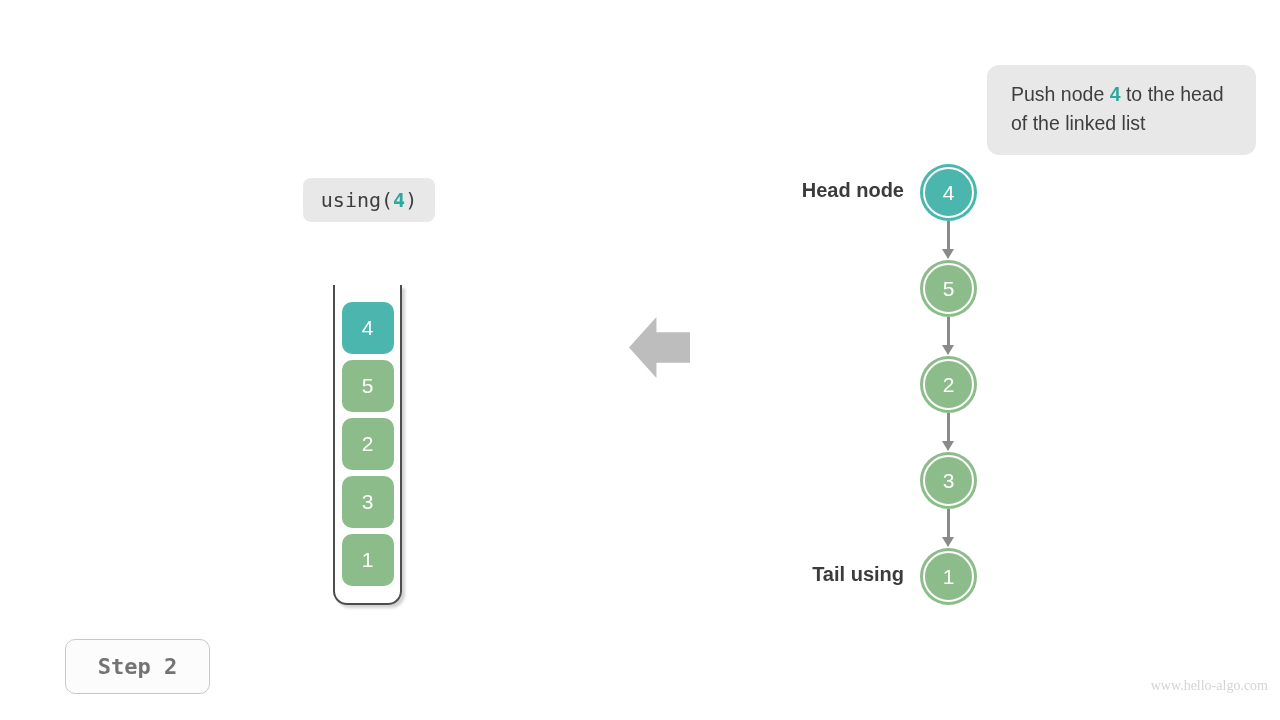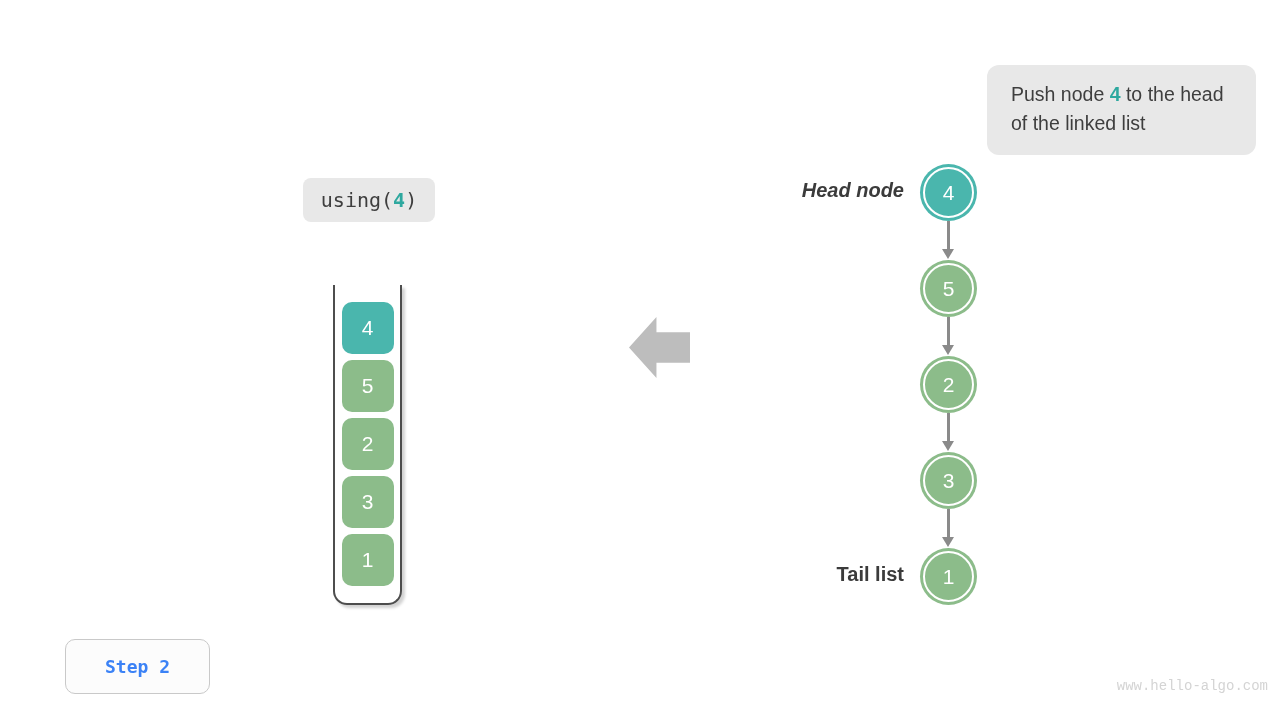--- a/index.html
+++ b/index.html
@@ -76,27 +76,27 @@
   .ll-label {
     position: absolute; left: 680px; width: 196px; text-align: right;
     font-size: 20px; font-weight: bold; color: #3b3b3b;
   }
 
   
   .step-badge {
     position: absolute; left: 37px; top: 639px; width: 145px; height: 55px;
     background: #fcfcfc; border: 1.5px solid #c9c9c9; border-radius: 10px;
     display: flex; align-items: center; justify-content: center;
-    font-family: "DejaVu Sans Mono", monospace; font-size: 18px; font-weight: bold; color: #3b82f6;
+    font-family: "DejaVu Sans Mono", monospace; font-size: 22px; font-weight: bold; color: #737373;
   }
 
   
   .watermark {
     position: absolute; left: 1040px; top: 678px; width: 200px; text-align: right;
-    font-family: Liberation Mono, monospace; font-size: 14px; color: #d4d4d4;
+    font-family: Liberation Serif, serif; font-size: 14px; color: #d4d4d4;
   }
 </style>
 </head>
 <body>
 
 <div class="canvas">
 
   <div class="tooltip"><span>Push node </span><span class="hl">4</span><span> to the head of the linked list</span></div>
 
   <div class="push-call">
@@ -119,22 +119,22 @@
         <span>3</span>
       </div>
     <div class="stack-node green-fill">
         <span>1</span>
       </div>
   </div>
 
   <div class="big-arrow"></div>
 
 
-  <div class="ll-label" style="top: 179px; font-style: italic;">Head node</div>
-  <div class="ll-label" style="top: 563px;">Tail list</div>
+  <div class="ll-label" style="top: 179px;">Head node</div>
+  <div class="ll-label" style="top: 563px;">Tail using</div>
 
   <div class="ll-circle teal-fill" style="top: 164px;">
       <span>4</span>
     </div>
   <div class="ll-circle green-fill" style="top: 260px;">
       <span>5</span>
     </div>
   <div class="ll-circle green-fill" style="top: 356px;">
       <span>2</span>
     </div>

